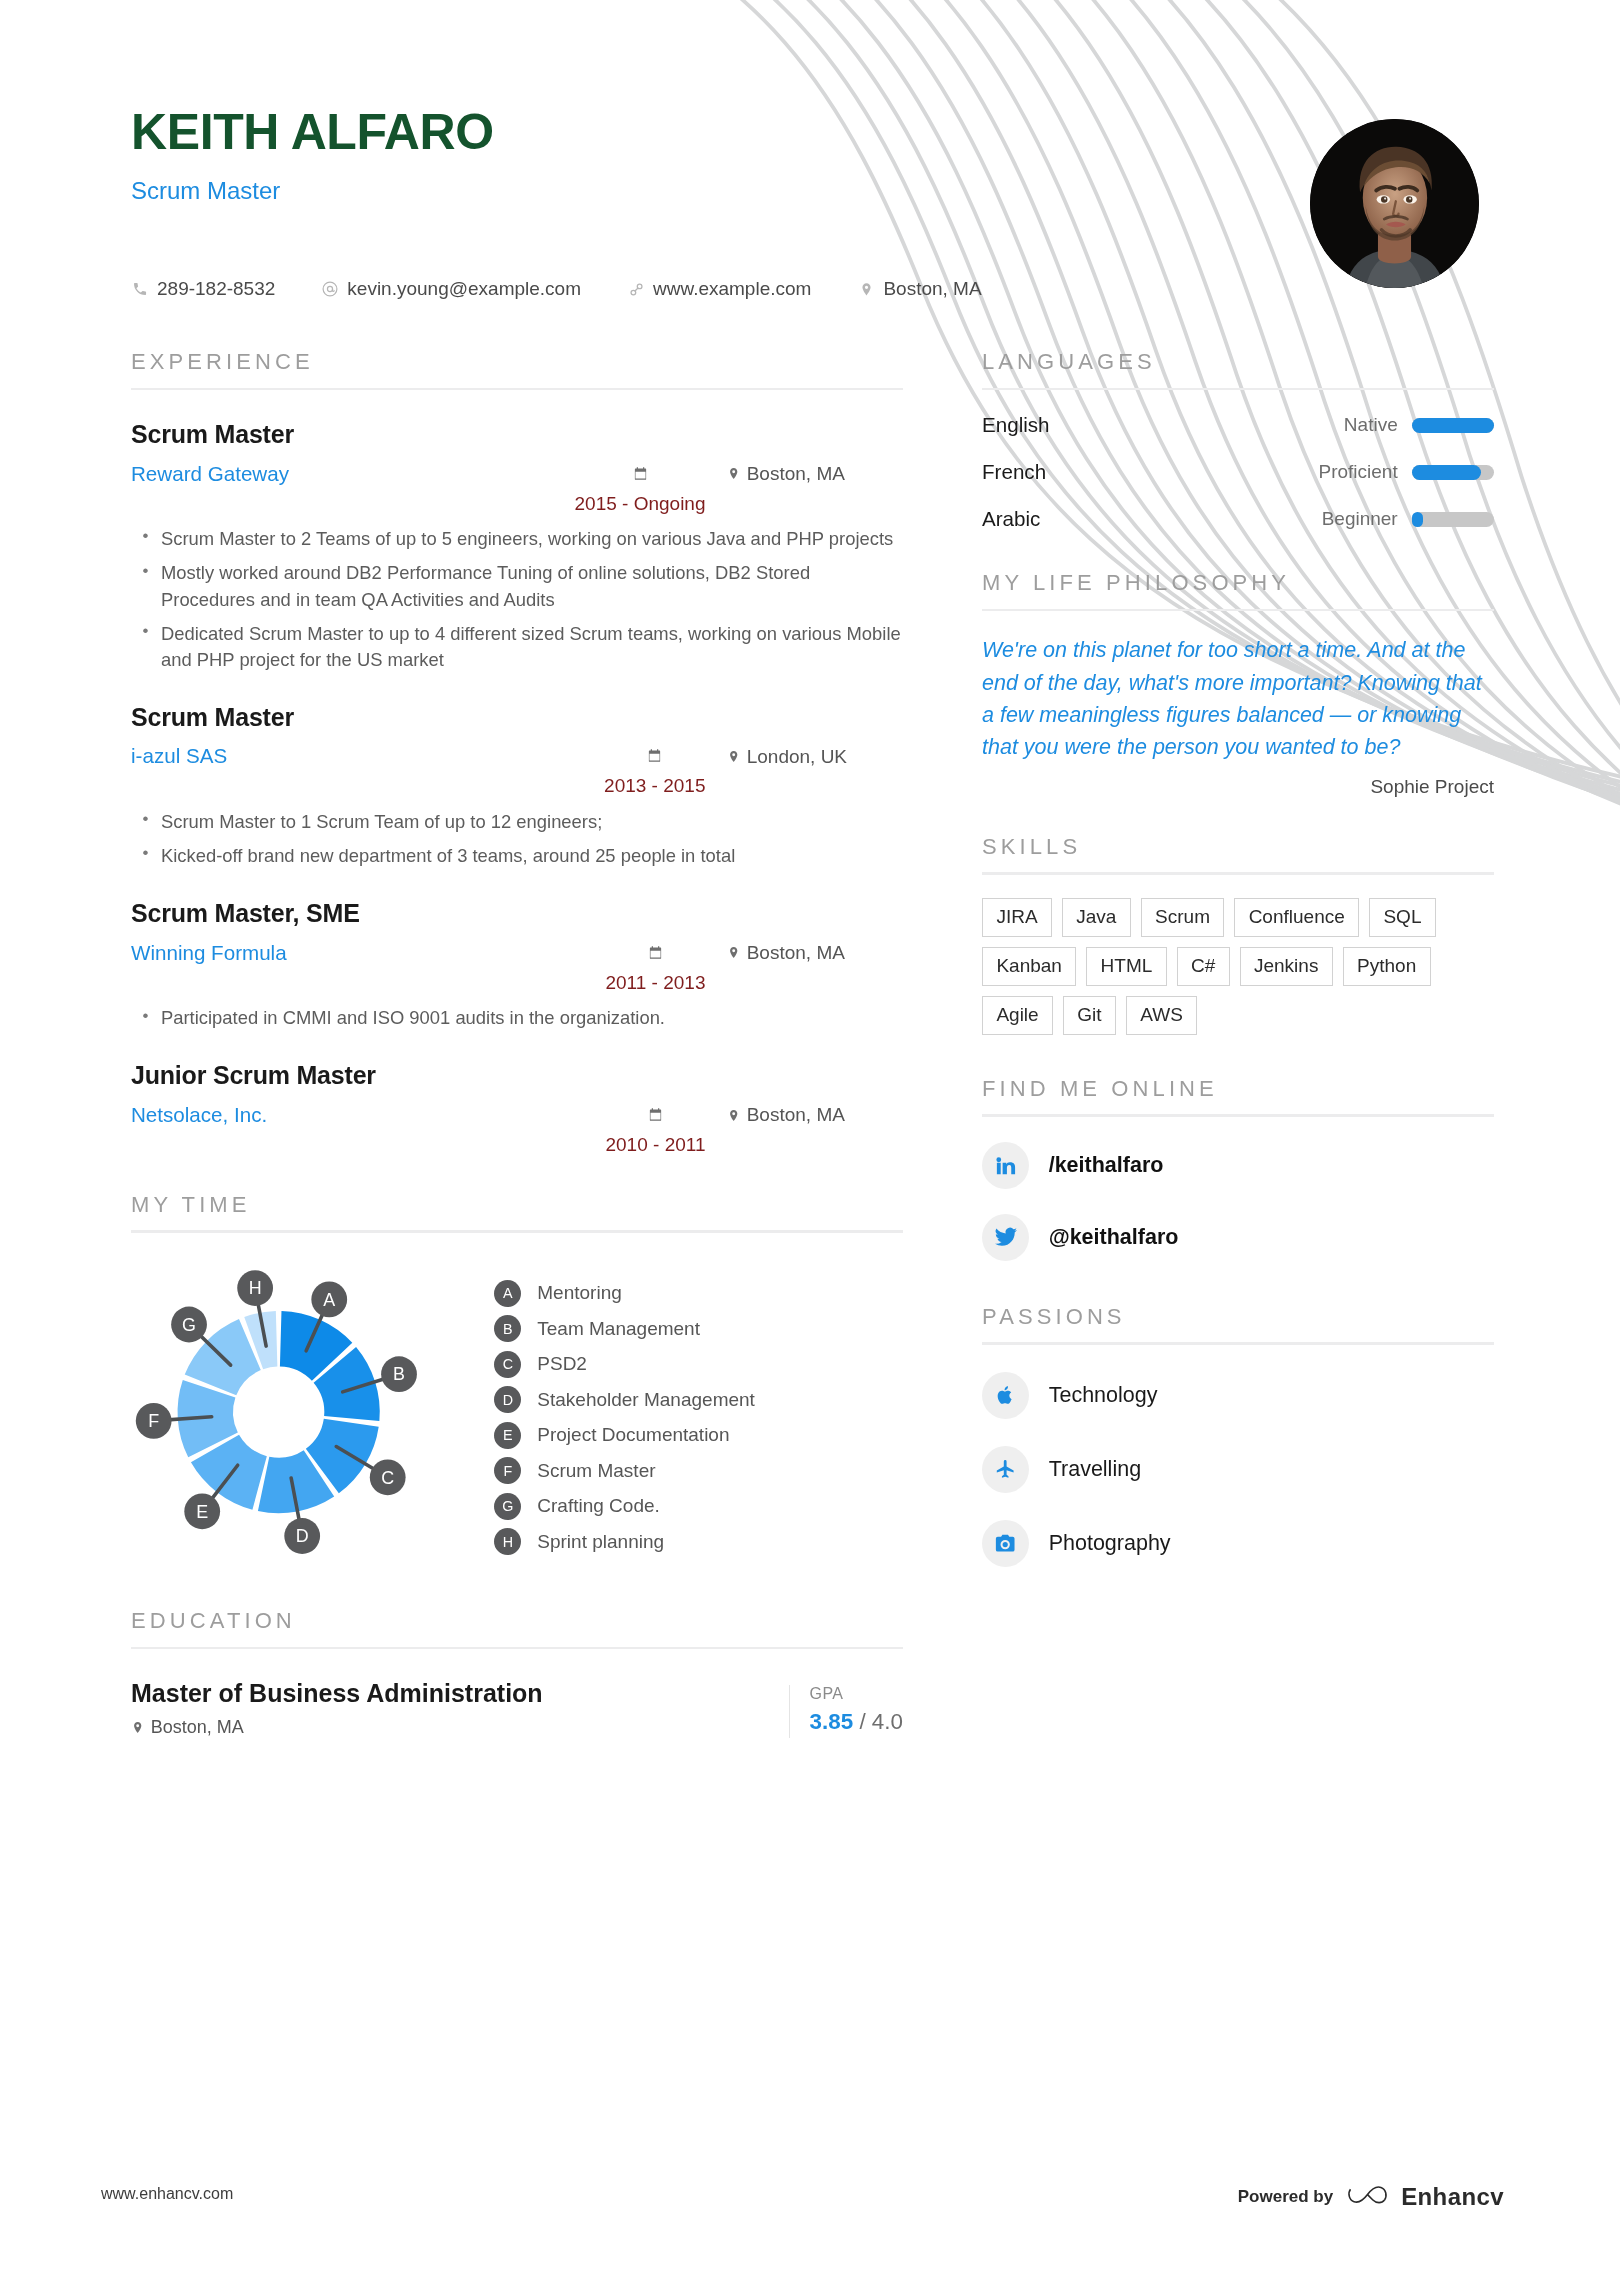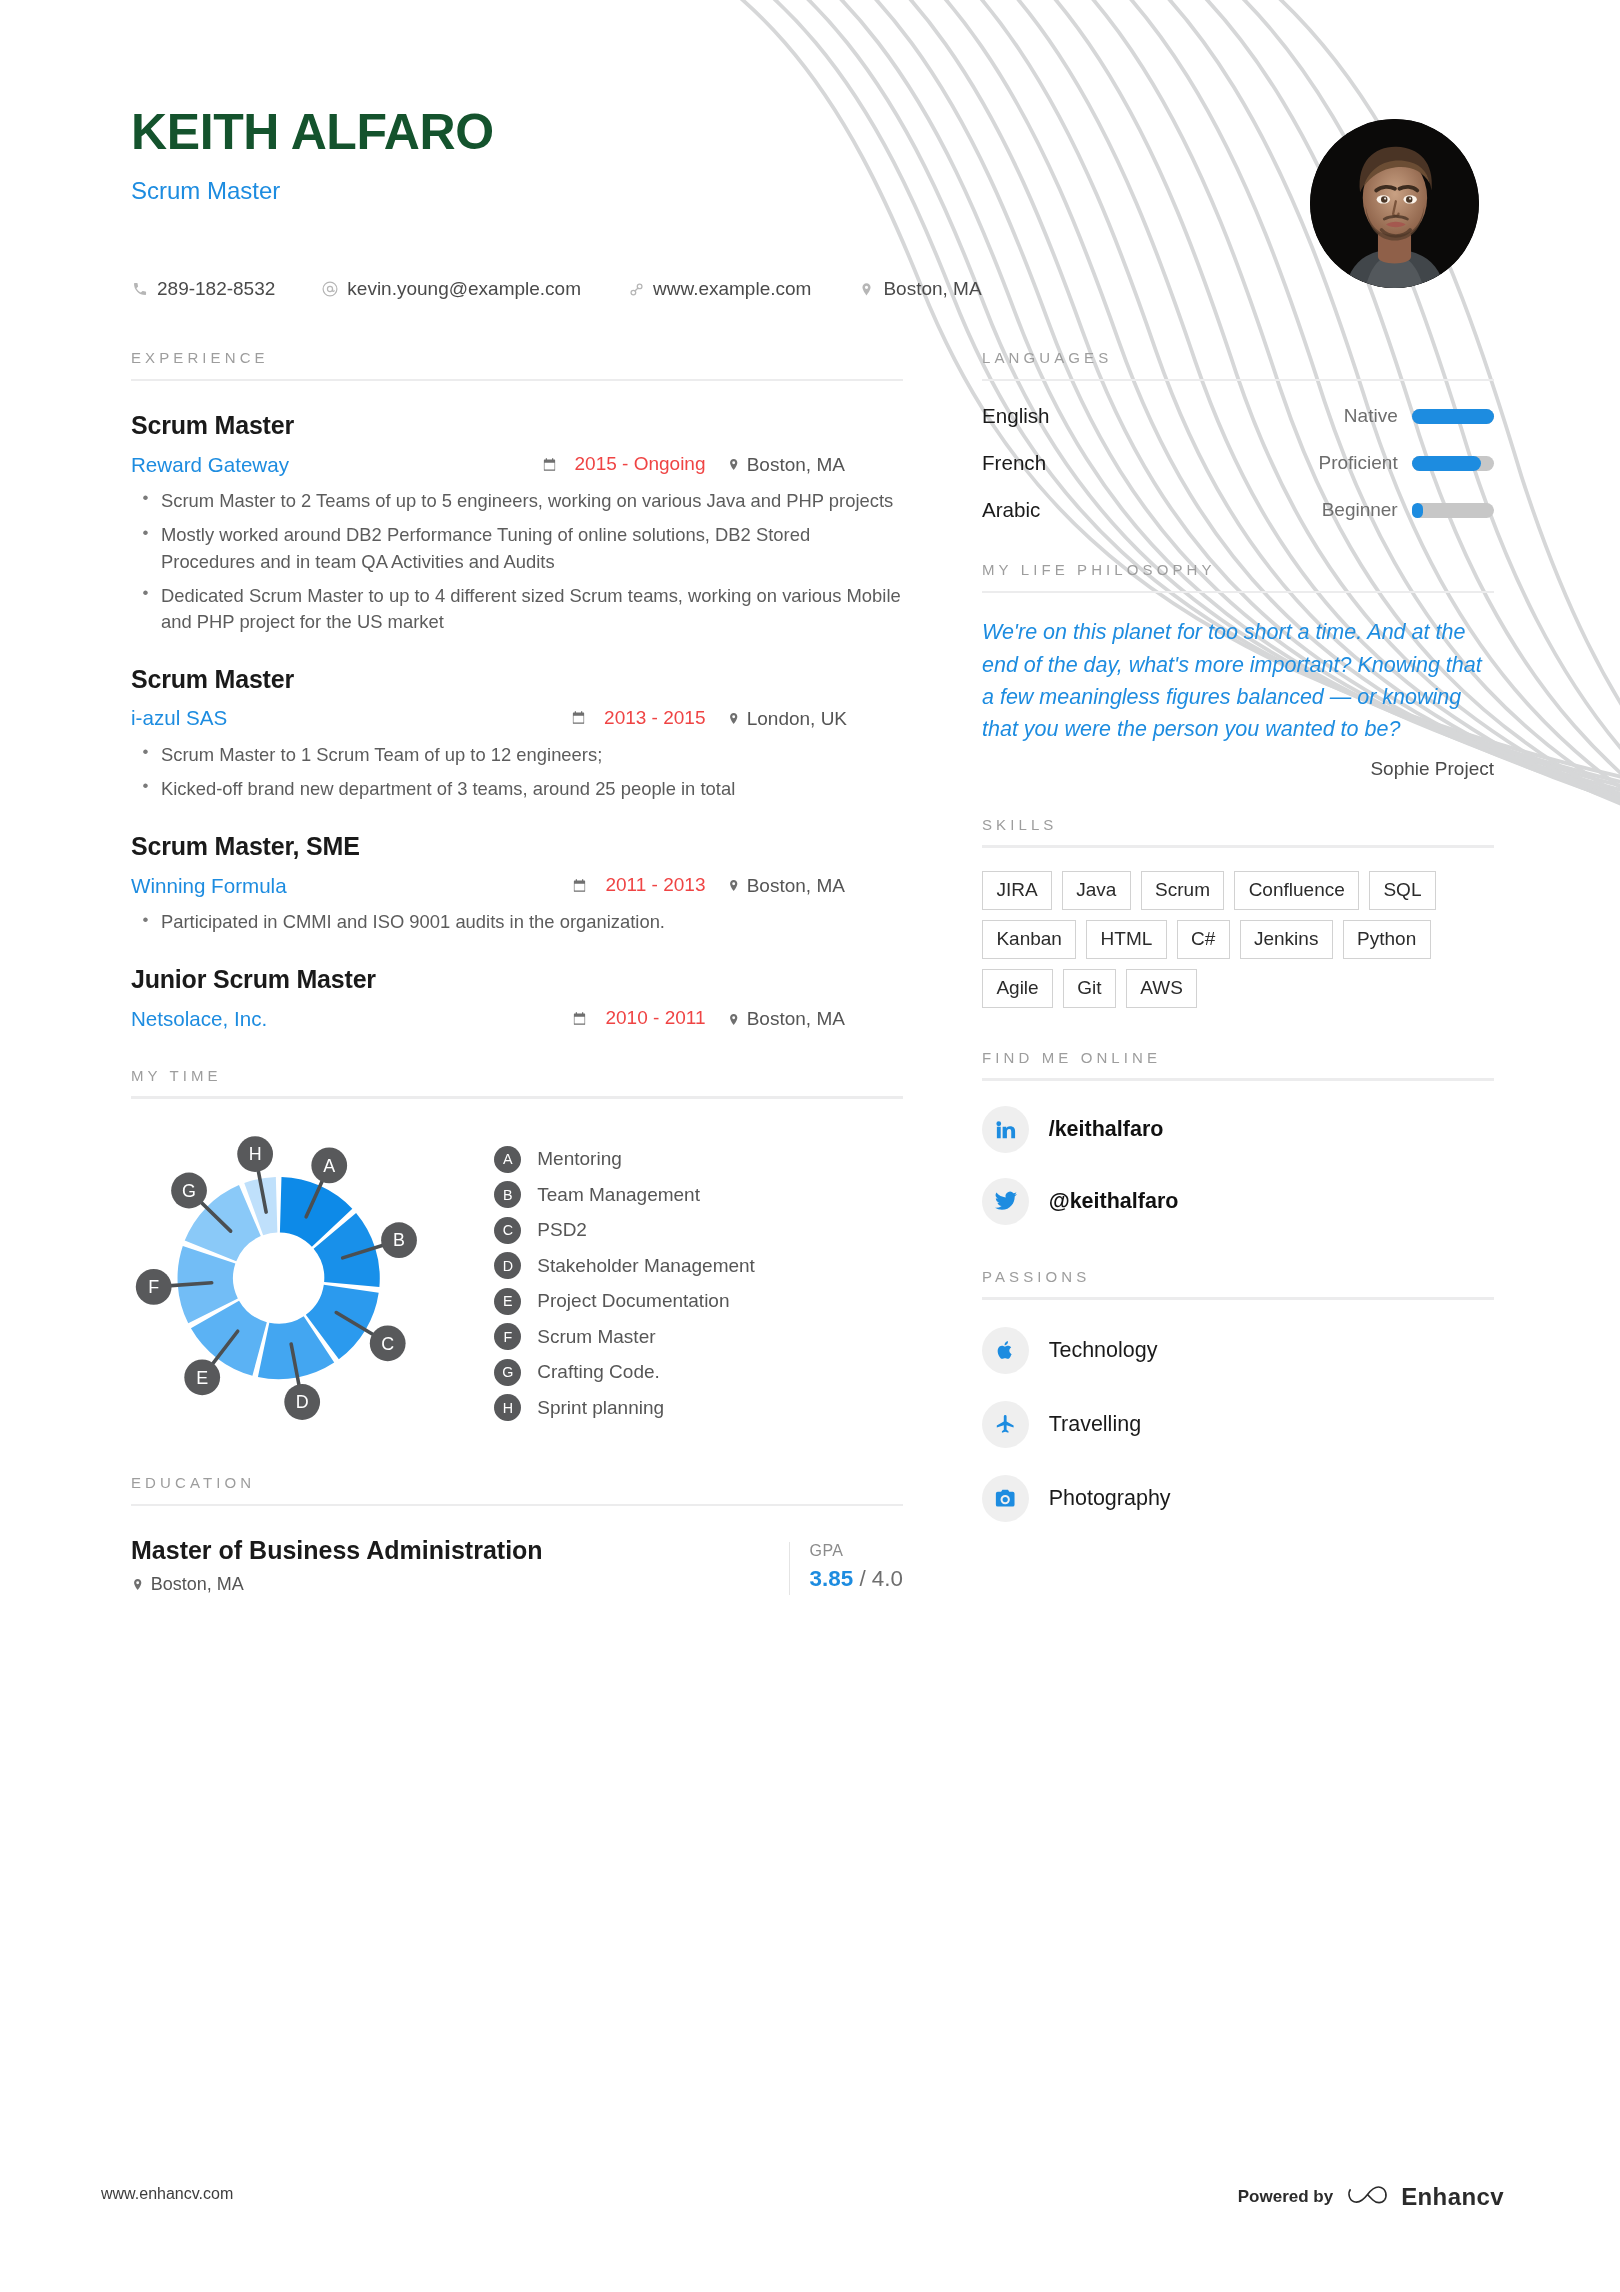--- a/index.html
+++ b/index.html
@@ -45,34 +45,34 @@
   }
   .avatar svg { display:block; width:100%; height:100%; }
 
   
   .col-left  { position: absolute; left: 131px; top: 349px; width: 772px; }
   .col-right { position: absolute; left: 982px; top: 349px; width: 512px; }
 
   
   .sec { margin-bottom: 0; }
   .sec-title {
-    font-size: 15px; letter-spacing: 4.1px; color: #9d9d9d;
+    font-size: 22px; letter-spacing: 4.1px; color: #9d9d9d;
     font-weight: 400; text-transform: uppercase;
   }
   .sec-rule { height: 2.7px; background: #ececed; margin-top: 12.5px; }
 
   
   .job { margin-top: 30px; }
   .job-title { font-size: 25px; font-weight: 700; color: #1a1a1a; letter-spacing: -0.2px; }
   .job-meta {
     display: flex; align-items: baseline; margin-top: 12.5px;
     font-size: 19px;
   }
   .job-company { color: #1d8ce0; font-size: 20.6px; flex: 0 0 auto; }
-  .job-dates { color: #ef4444; margin-left: auto; display:flex; align-items:center; gap:18px; white-space:nowrap;}
+  .job-dates { color: #7f1d1d; margin-left: auto; display:flex; align-items:center; gap:12px; white-space:nowrap;flex-direction:column;}
   .job-loc   { color: #555; width: 176px; text-align:left; display:flex; align-items:center; gap:6.3px; margin-left: 21.5px;}
   .mini-ico { color:#6f6f6f; display:inline-flex; }
   ul.bullets { list-style: none; margin-top: 11.6px; }
   ul.bullets li {
     position: relative; padding-left: 30px; margin-bottom: 8px;
     font-size: 18.4px; line-height: 1.42; color: #5c5c5c;
   }
   ul.bullets li::before {
     content: "•"; position: absolute; left: 11.6px; top: -1.8px; color:#7a7a7a; font-size:17px;
   }

